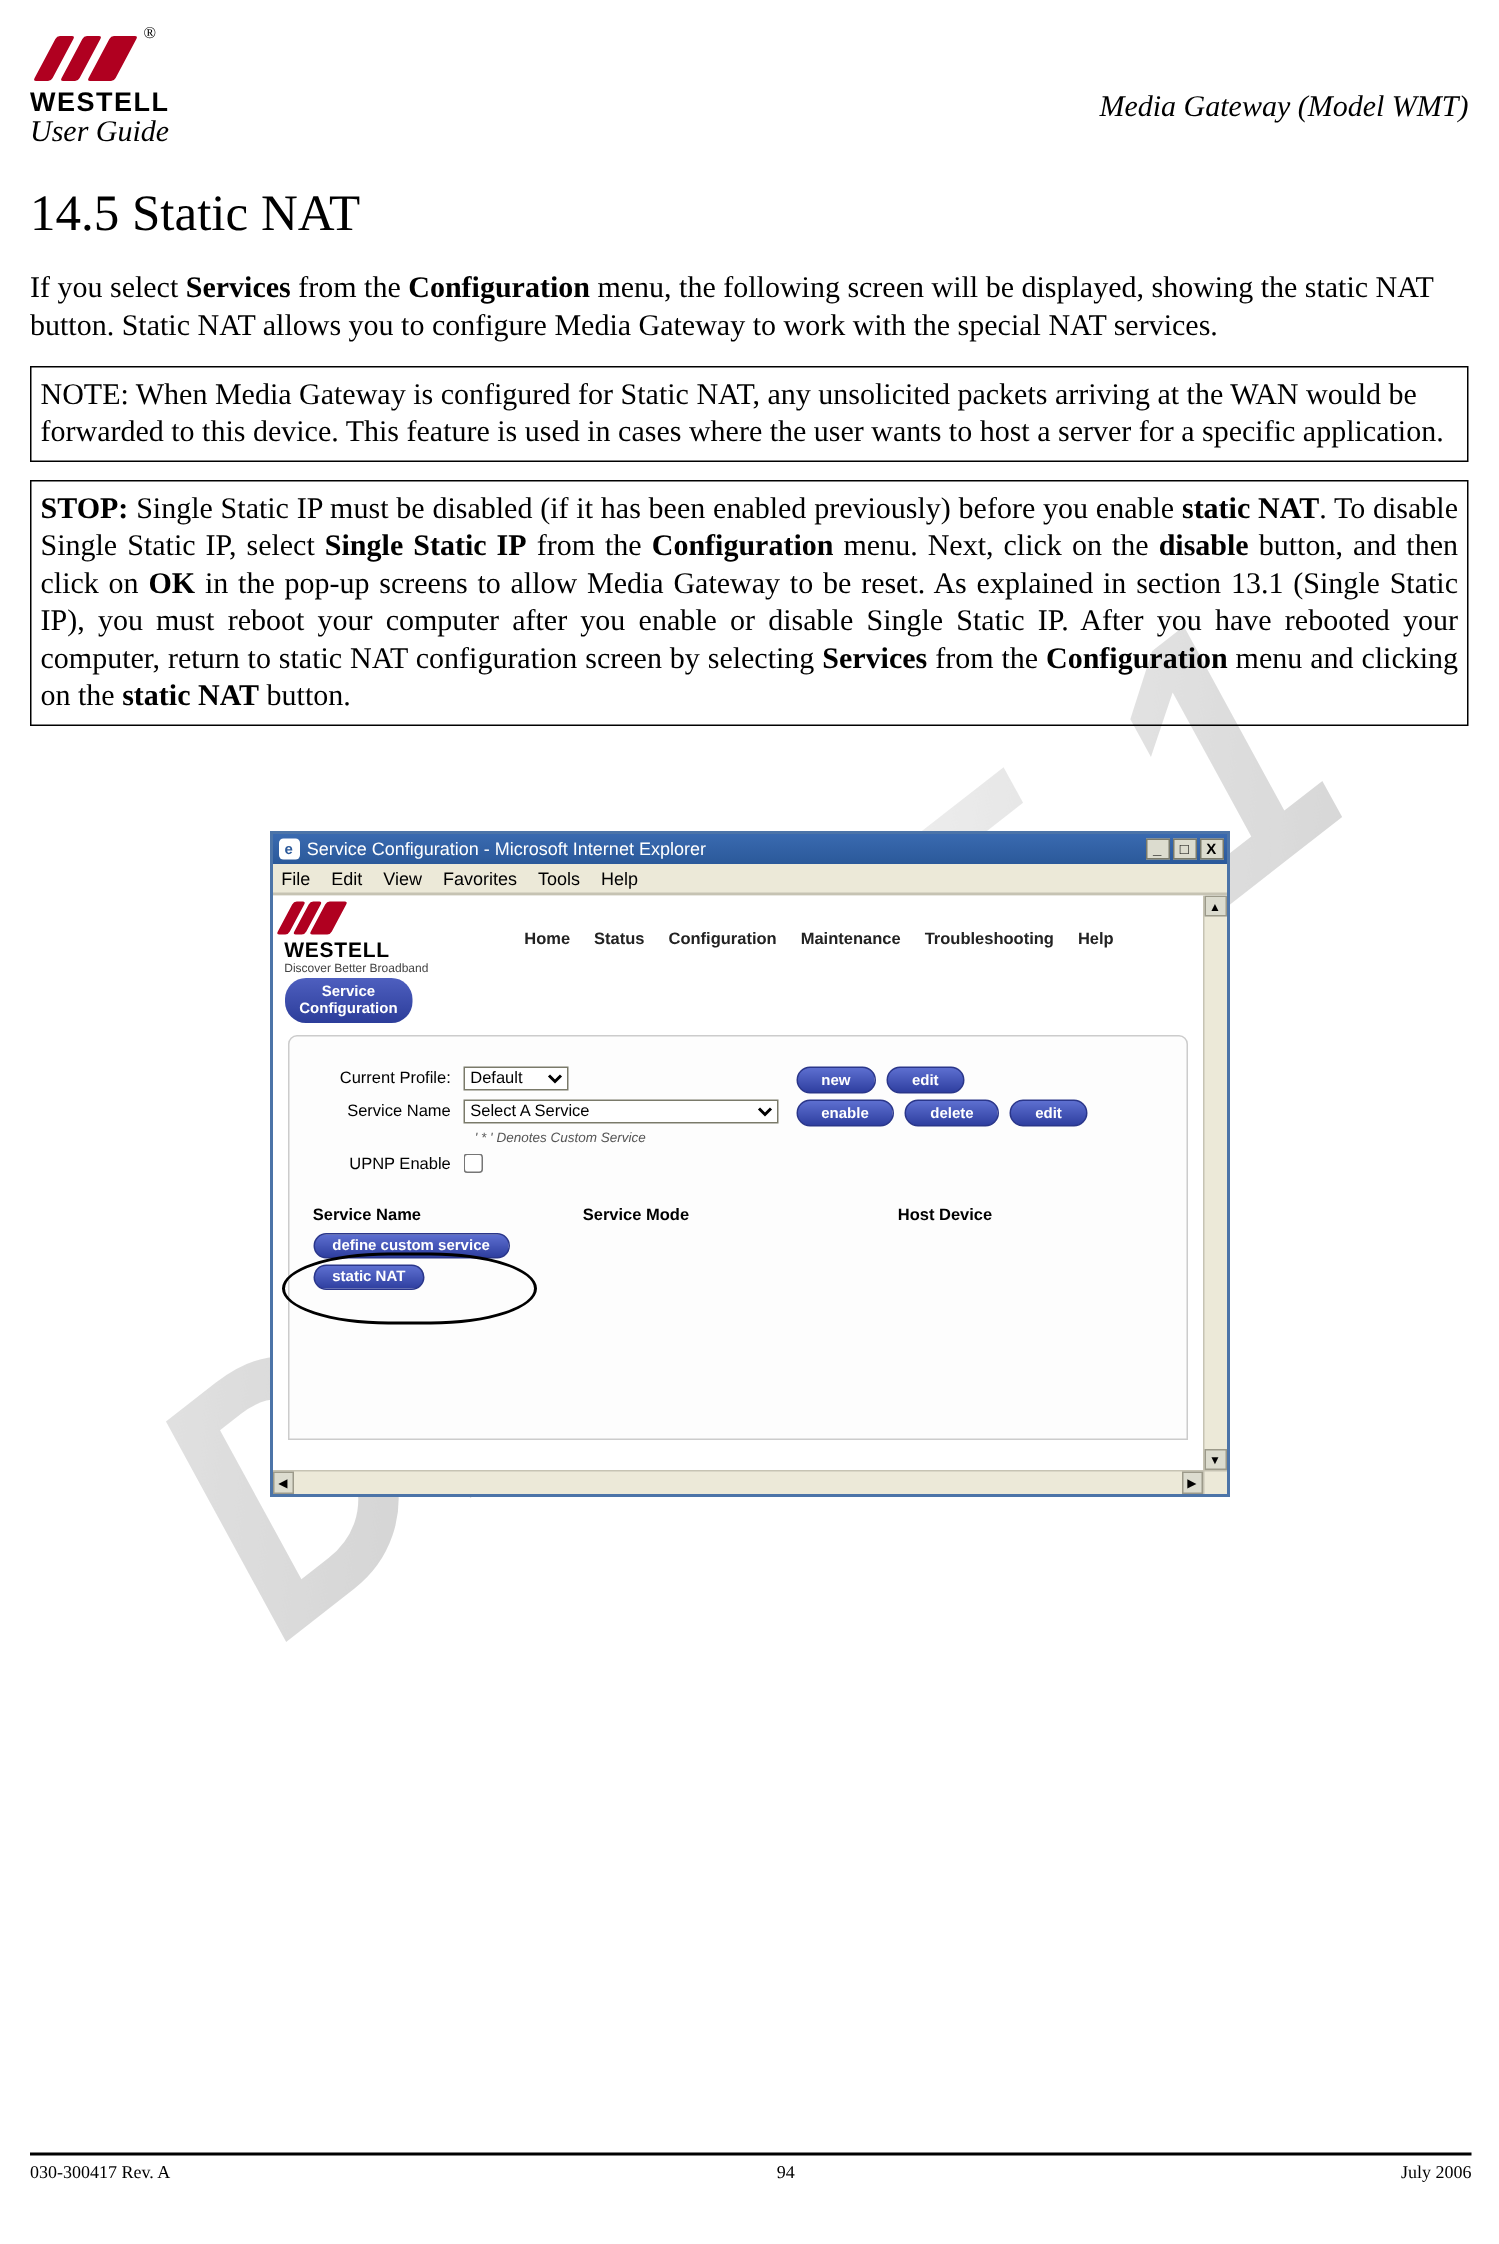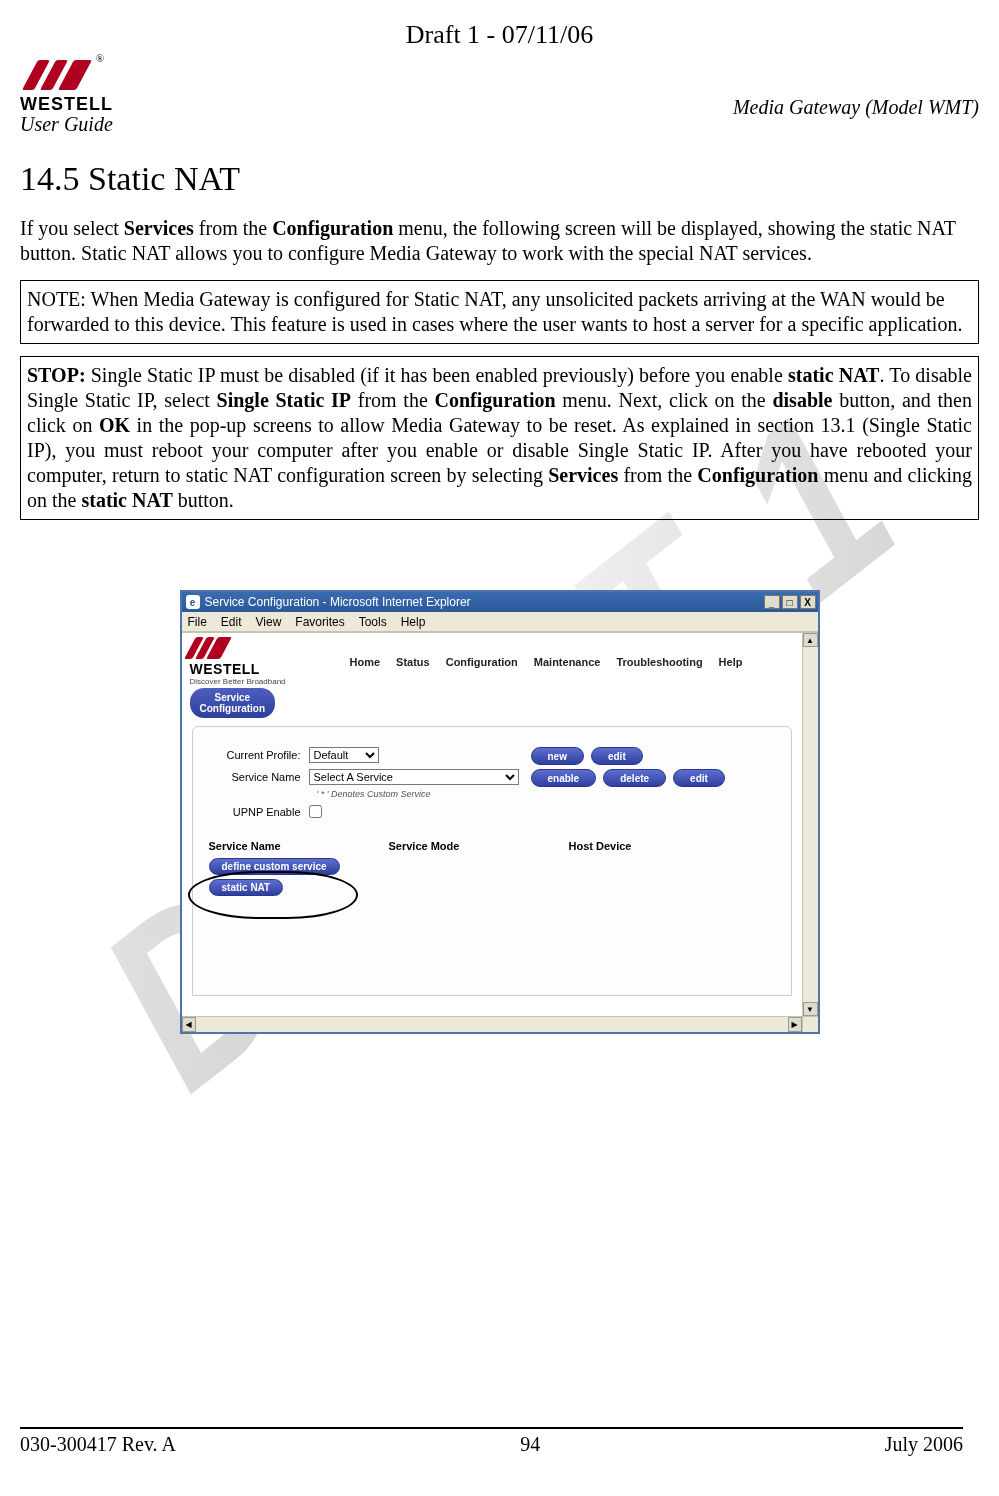--- a/index.html
+++ b/index.html
@@ -87,41 +87,40 @@
   .form-row input[type="checkbox"] { width:13px; height:13px; }
 
   .pill { background: linear-gradient(#5d6fd0, #2f3fa0); color:#fff; font-weight:bold; font-size:10px; padding:2px 16px; border-radius:10px; border:1px solid #2a368a; display:inline-flex; align-items:center; justify-content:center; min-width:48px; height:18px; }
   .btn-col { display:flex; flex-direction:column; gap:4px; margin-left:12px; }
   .btn-row { display:flex; gap:7px;text-align:center; }
 
   .svc-grid { margin-top:16px; }
   .svc-head { display:flex; font-weight:bold; font-size:11px; margin-bottom:6px; }
   .svc-head .c1 { width:180px; }
   .svc-head .c2 { width:180px; }
-  .svc-head .c3 { flex:1; }
+  .svc-head .c3 { flex:1;margin-left:30px; }
 
   .wide-pill { background: linear-gradient(#5d6fd0, #2f3fa0); color:#fff; font-weight:bold; font-size:10px; padding:2px 12px; border-radius:10px; border:1px solid #2a368a; display:inline-block; margin-bottom:4px; }
 
   .callout-ellipse {
     position:absolute; border:2px solid #000; border-radius: 50% / 60%;
     width: 170px; height: 48px; left: 6px; top: 238px; background: transparent; pointer-events:none;
   }
 
-  .page-footer { position:absolute; left:20px; right:36px; bottom:40px; border-top:2px solid #000; padding-top:4px; display:flex; justify-content:space-between; font-size:20px; }
+  .page-footer { position:absolute; left:20px; right:18px; bottom:40px; border-top:2px solid #000; padding-top:4px; display:flex; justify-content:space-between; font-size:12px; }
 </style>
 </head>
 <body>
 
 <div class="page">
   <div class="watermark">
       <span>DRAFT 1</span>
     </div>
 
   <div class="content">
-    <div class="draft-top">Draft 1 - 07/11/06</div>
 
     <div class="doc-header">
       <div>
         <div class="logo">
           <div class="logo-mark">
             <div class="stroke s1"></div>
               <div class="stroke s2"></div>
               <div class="stroke s3"></div>
             <div class="dot">®</div>
           </div>

